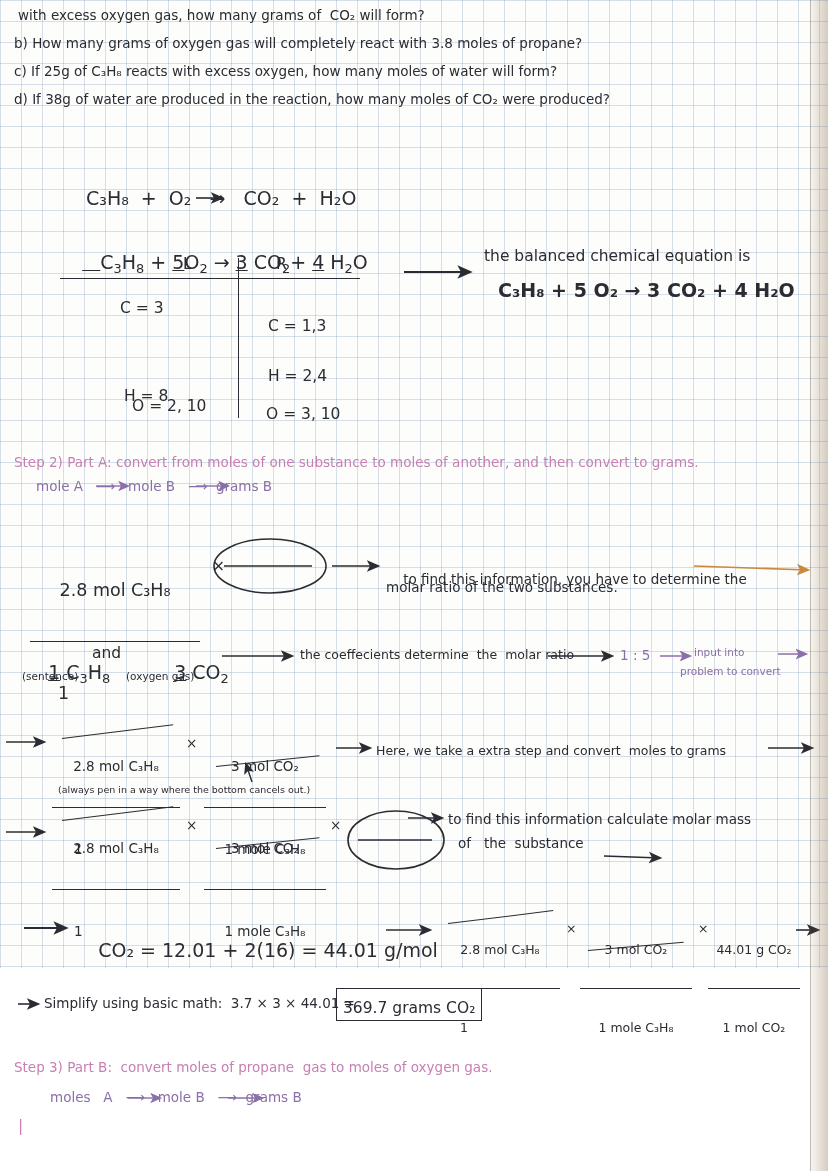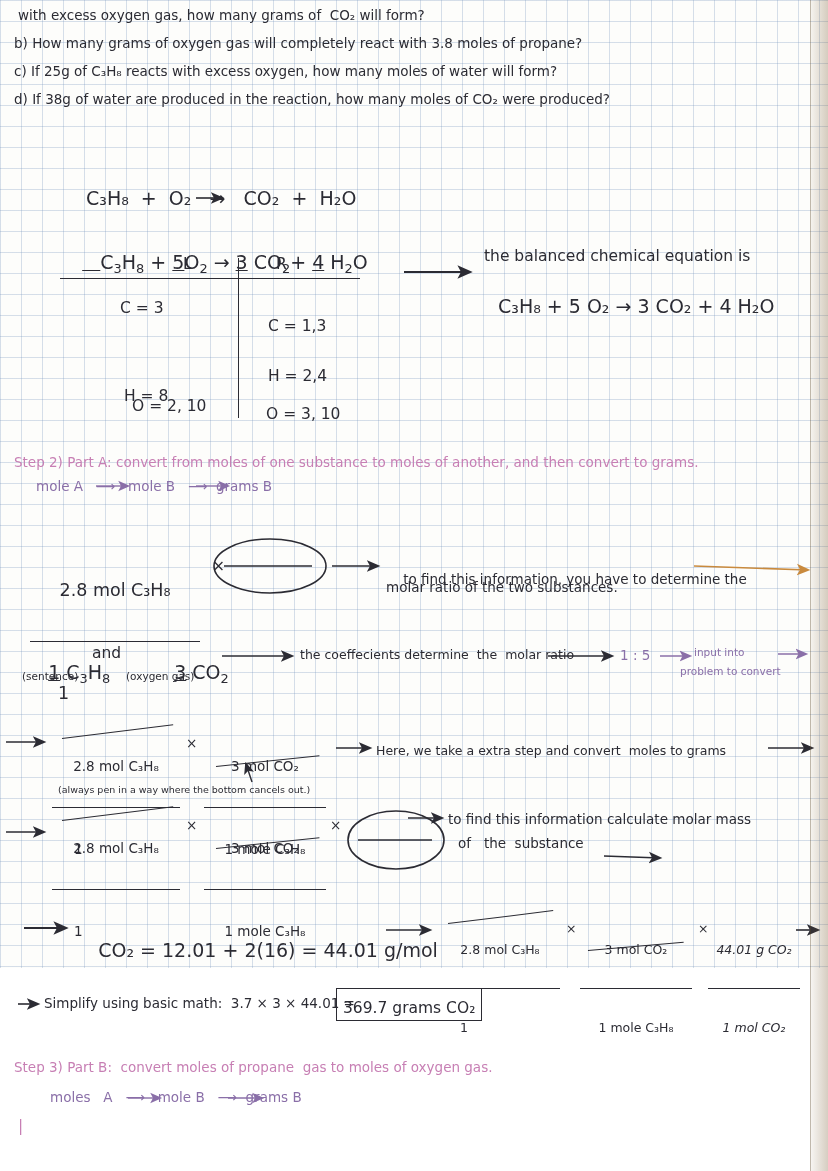--- a/index.html
+++ b/index.html
@@ -117,21 +117,21 @@
 
   <div class="hw s15 ink-dark" style="left:120px; top:300px;">C = 3</div>
   <div class="hw s15 ink-dark" style="left:124px; top:344px;margin-top:44px;">H = 8</div>
   <div class="hw s15 ink-dark" style="left:132px; top:398px;">O = 2, 10</div>
 
   <div class="hw s15 ink-dark" style="left:268px; top:318px;">C = 1,3</div>
   <div class="hw s15 ink-dark" style="left:268px; top:368px;">H = 2,4</div>
   <div class="hw s15 ink-dark" style="left:266px; top:406px;">O = 3, 10</div>
 
   <div class="hw s15 ink-dark" style="left:484px; top:248px;">the balanced chemical equation is</div>
-  <div class="hw s19 ink-dark" style="left:498px; top:296px;">C₃H₈ + 5 O₂ → 3 CO₂ + 4 H₂O</div>
+  <div class="hw s19 ink-dark" style="left:498px; top:280px;font-weight:bold;">C₃H₈ + 5 O₂ → 3 CO₂ + 4 H₂O</div>
 
   <div class="hw s13 ink-pink" style="left:14px; top:455px;">Step 2) Part A: convert from moles of one substance to moles of another, and then convert to grams.</div>
   <div class="hw s13 ink-purple" style="left:36px; top:479px;">mole A   ⟶   mole B   ⟶  grams B</div>
 
   <div class="frac s17 ink-dark" style="left:30px; top:540px; width:170px;">
     <span class="num">2.8 mol C₃H₈</span>
     <span class="bar"></span>
     <span class="den" style="text-align:left; padding-left:28px;">1</span>
   </div>
   <div class="hw s15 ink-dark" style="left:212px; top:558px;">×</div>
@@ -201,21 +201,21 @@
   </div>
   <div class="frac-strike" style="left:448px; top:923px; width:106px; transform:rotate(-7deg);"></div>
   <div class="hw s12 ink-dark" style="left:566px; top:922px;">×</div>
   <div class="frac s12 ink-dark" style="left:580px; top:912px; width:112px;">
     <span class="num">3 mol CO₂</span>
     <span class="bar"></span>
     <span class="den">1 mole C₃H₈</span>
   </div>
   <div class="frac-strike" style="left:588px; top:950px; width:96px; transform:rotate(-5deg);"></div>
   <div class="hw s12 ink-dark" style="left:698px; top:922px;">×</div>
-  <div class="frac s12 ink-dark" style="left:708px; top:912px; width:92px;font-style:italic;">
+  <div class="frac s12 ink-dark" style="left:708px; top:912px; width:92px;">
     <span class="num">44.01 g CO₂</span>
     <span class="bar"></span>
     <span class="den">1 mol CO₂</span>
   </div>
 
   <div class="hw s13 ink-dark" style="left:44px; top:996px;">Simplify using basic math:  3.7 × 3 × 44.01 =</div>
   <div class="boxed" style="left:336px; top:988px;">369.7 grams CO₂</div>
 
   <div class="hw s13 ink-pink" style="left:14px; top:1060px;">Step 3) Part B:  convert moles of propane  gas to moles of oxygen gas.</div>
   <div class="hw s13 ink-purple" style="left:50px; top:1090px;">moles   A   ⟶   mole B   ⟶  grams B</div>

